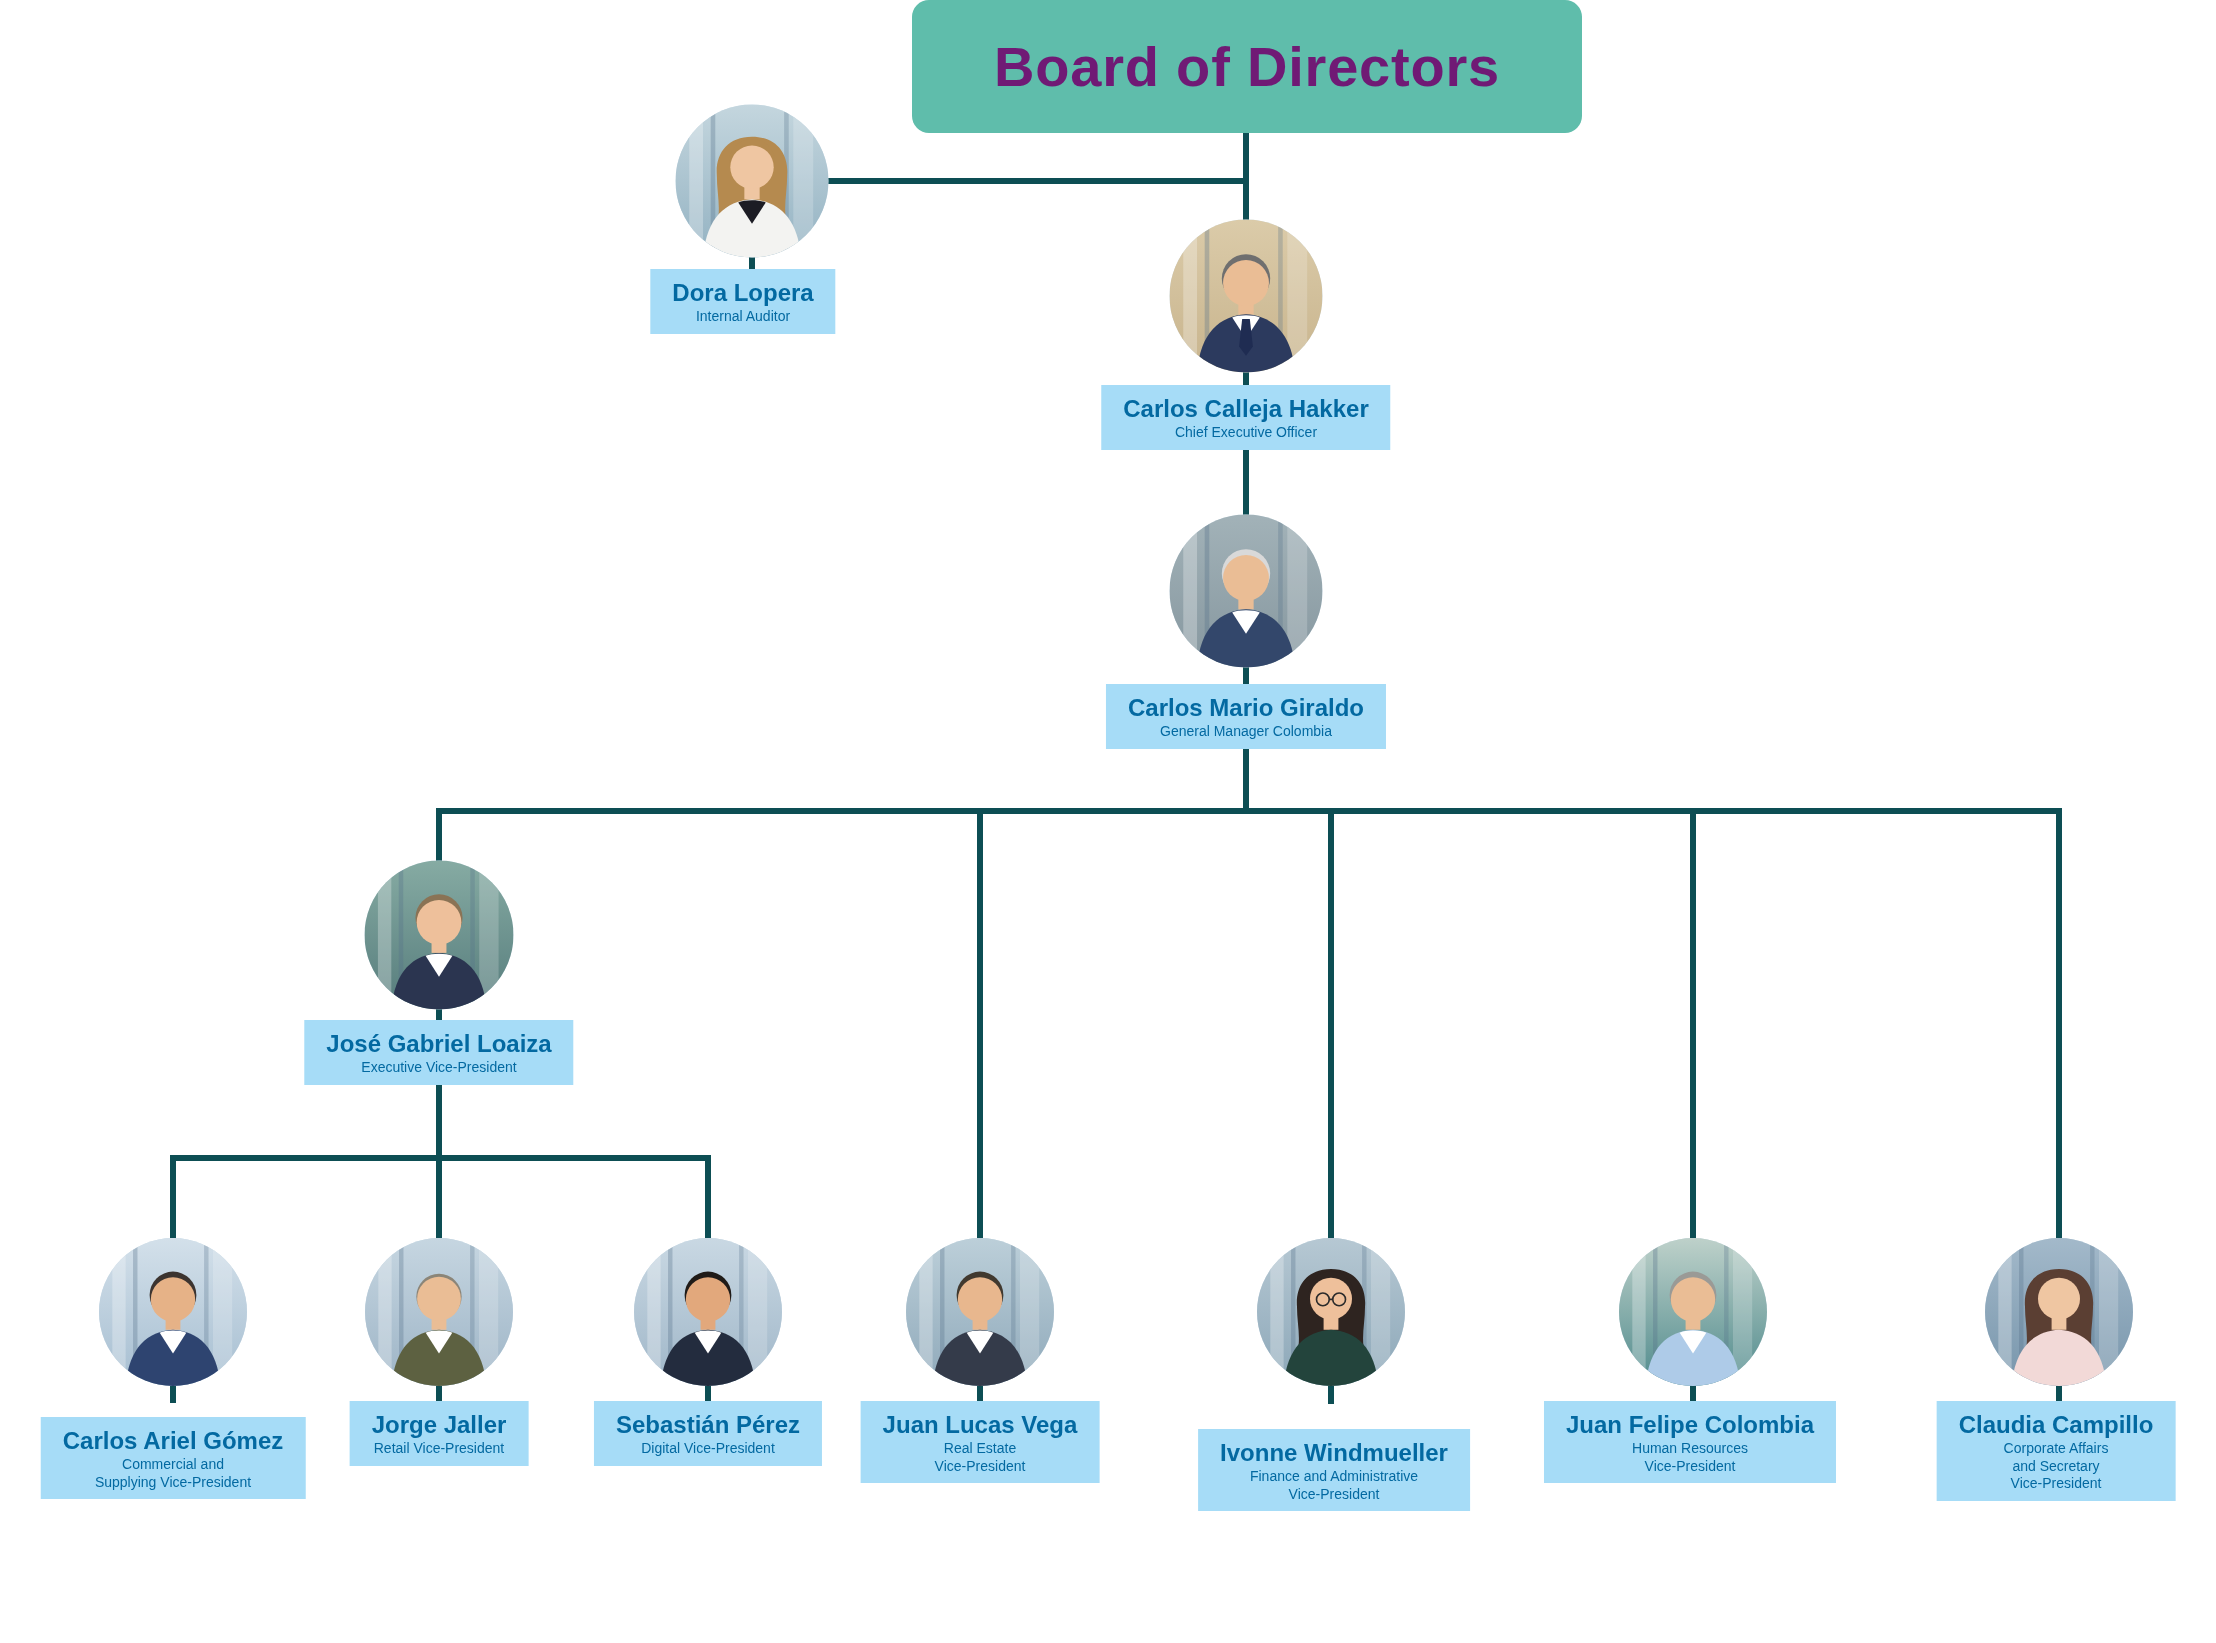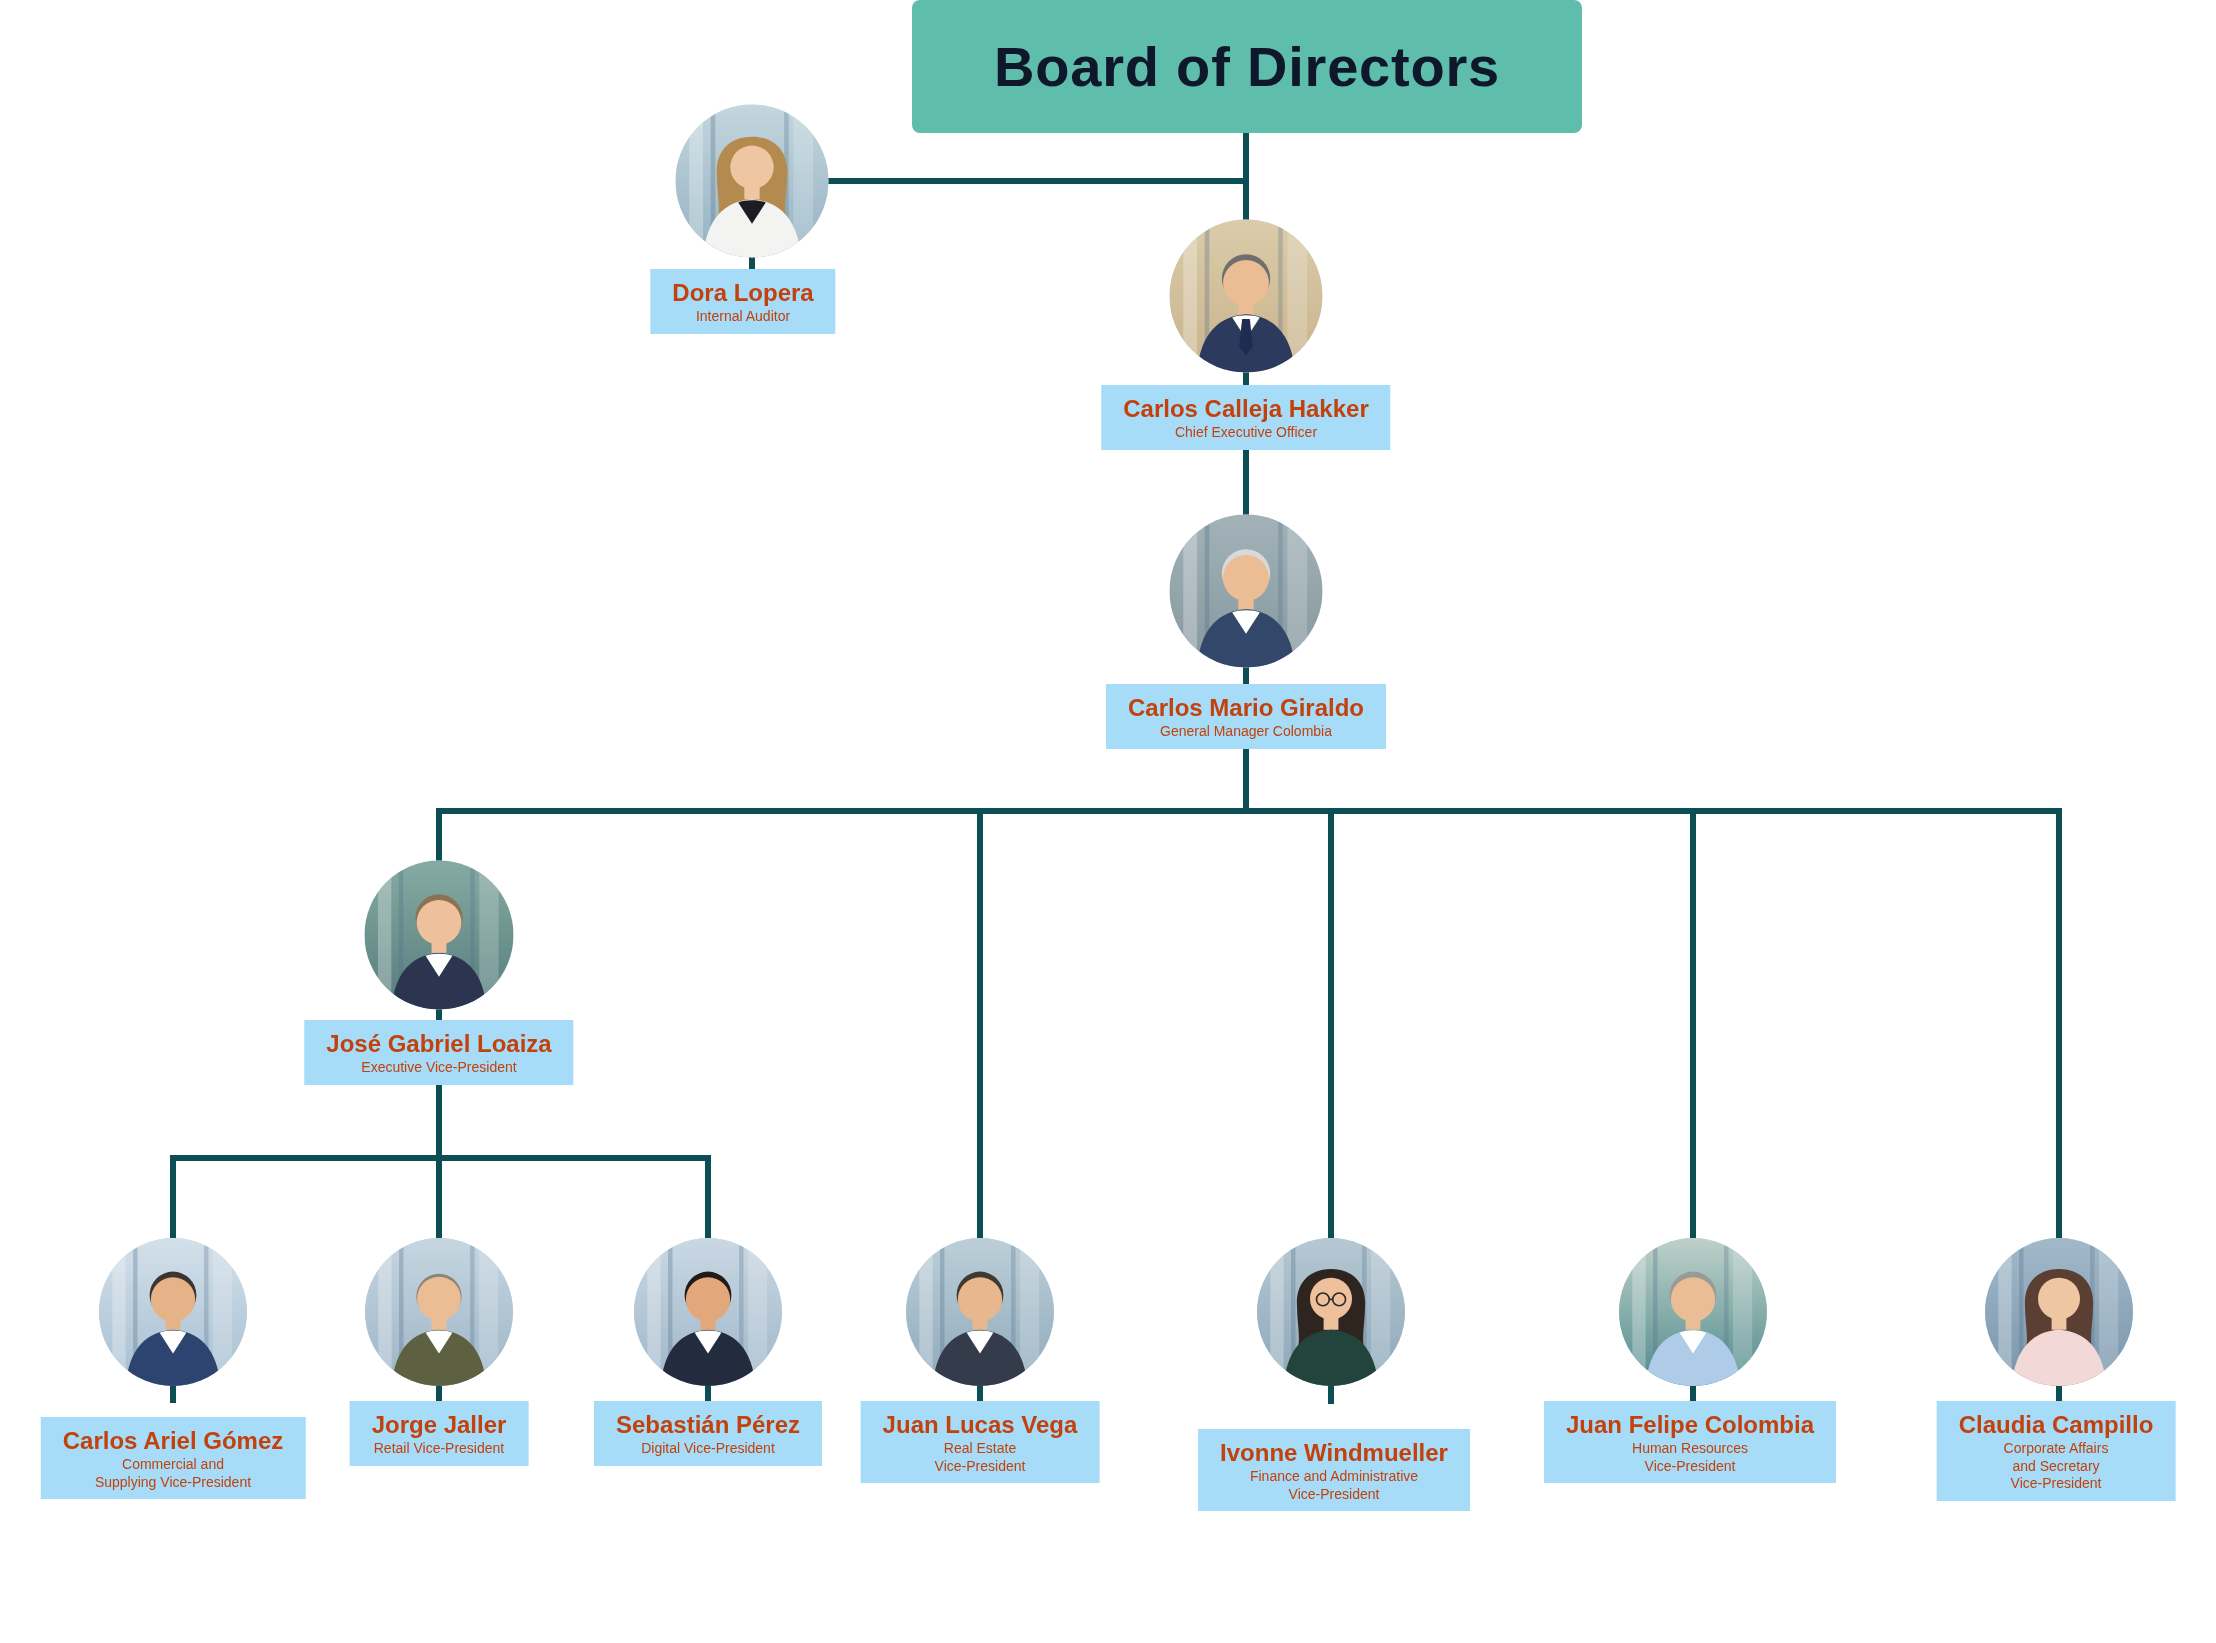--- a/index.html
+++ b/index.html
@@ -3,35 +3,35 @@
 <meta charset="utf-8">
 <style>
   html,body{margin:0;padding:0;background:#ffffff;}
   .canvas{
     position:relative;width:2216px;height:1644px;background:#ffffff;
     font-family:"Liberation Sans", sans-serif;overflow:hidden;
   }
   .line{position:absolute;background:#0d4e54;z-index:1;}
   .title-banner{
     position:absolute;left:912px;top:0;width:670px;height:133px;
-    background:#5fbdab;border-radius:8px;color:#0f172a;
+    background:#5fbdab;border-radius:17px;color:#701a75;
     display:flex;align-items:center;justify-content:center;
     font-size:56px;font-weight:bold;letter-spacing:0.8px;z-index:2;
   }
   .photo{
     position:absolute;border-radius:50%;overflow:hidden;z-index:2;
     transform:translate(-50%,-50%);background:#cfe0ea;
   }
   .photo svg{display:block;width:100%;height:100%;}
   .p192{width:153px;height:153px;}
   .p188{width:149px;height:149px;}
   .p186{width:148px;height:148px;}
   .label{
     position:absolute;transform:translateX(-50%);background:#a6dcf7;
-    padding:8px 22px;text-align:center;color:#c2410c;z-index:3;
+    padding:8px 22px;text-align:center;color:#0369a1;z-index:3;
     display:inline-block;
   }
   .label .name{font-weight:bold;font-size:24px;line-height:1.3;white-space:nowrap;}
   .label .role{font-size:14px;line-height:1.25;white-space:pre-line;}
 </style>
 </head>
 <body>
 
 <div class="canvas">
 

